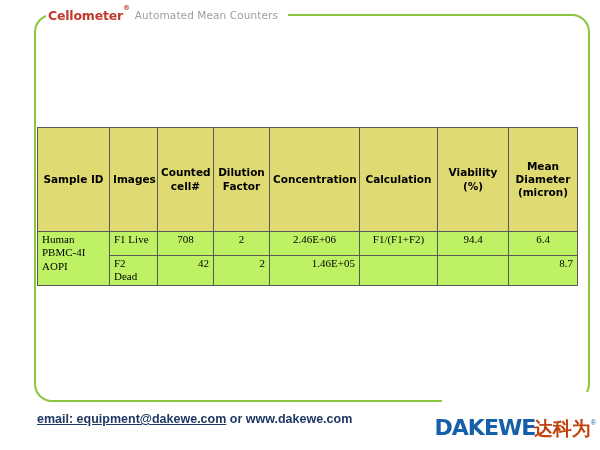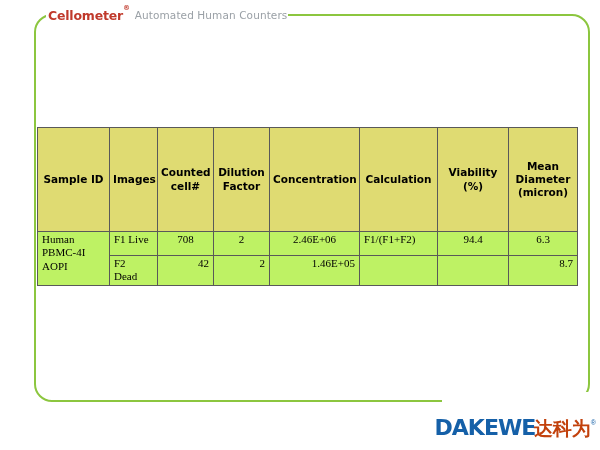--- a/index.html
+++ b/index.html
@@ -129,21 +129,21 @@
     color: #000000;
     font-size: 11px;
     font-family: "Liberation Serif", serif;
     vertical-align: top;
     padding: 1px 4px;
     line-height: 1.22;
   }
   .row-a td { height: 24px; }
   .row-b td { height: 30px; }
   td.num { text-align: center; font-family: "Liberation Sans", sans-serif; font-size: 10.5px; vertical-align: top; padding-top: 3px; }
-  td.calc { text-align: left; font-family: "Liberation Sans", sans-serif; font-size: 10.5px; padding-top: 3px; }
+  td.calc { text-align: center; font-family: "Liberation Sans", sans-serif; font-size: 10.5px; padding-top: 3px; }
   td.sample {
     vertical-align: top;
     padding-top: 2px;
     white-space: pre-line;
     font-size: 11.5px;
   }
   td.imgcell {
     vertical-align: top;
     padding-top: 2px;
     white-space: pre-line;
@@ -215,21 +215,21 @@
 <div id="slide">
 
   <div id="frame"></div>
   <div class="frame-gap" id="gap-logo"></div>
   <div class="frame-gap" id="gap-bottomlogo"></div>
 
   <div id="topbar">
     <span id="brand-name">
       <span>Cellometer</span><sup id="brand-reg">®</sup>
     </span>
-    <span id="brand-tagline">Automated Human Counters</span>
+    <span id="brand-tagline">Automated Mean Counters</span>
   </div>
 
 
   <table id="results-table">
     <colgroup>
       <col class="c-sample">
       <col class="c-images">
       <col class="c-counted">
       <col class="c-dilution">
       <col class="c-conc">
@@ -253,35 +253,38 @@
       <tr class="row-a">
         <td class="sample" rowspan="2">Human
 PBMC-4I
  AOPI</td>
         <td class="imgcell">F1 Live</td>
         <td class="num">708</td>
         <td class="num">2</td>
         <td class="num">2.46E+06</td>
         <td class="calc" rowspan="1">F1/(F1+F2)</td>
         <td class="num">94.4</td>
-        <td class="num">6.3</td>
+        <td class="num">6.4</td>
       </tr>
       <tr class="row-b">
         <td class="imgcell">F2
 Dead</td>
         <td class="b-num">42</td>
         <td class="b-num">2</td>
         <td class="b-num">1.46E+05</td>
         <td class="b-num"></td>
         <td class="b-num"></td>
         <td class="b-num">8.7</td>
       </tr>
     </tbody>
   </table>
 
+  <div id="footer-text">
+    <a id="footer-email" href="#">email: equipment@dakewe.com</a><span id="footer-plain"> or www.dakewe.com</span>
+  </div>
 
   <div id="bottom-logo">
     <span id="dakewe-latin">DAKEWE</span>
     <span id="dakewe-cn">达科为</span>
     <span id="dakewe-reg">®</span>
   </div>
 
 </div>
 
 </body></html>

